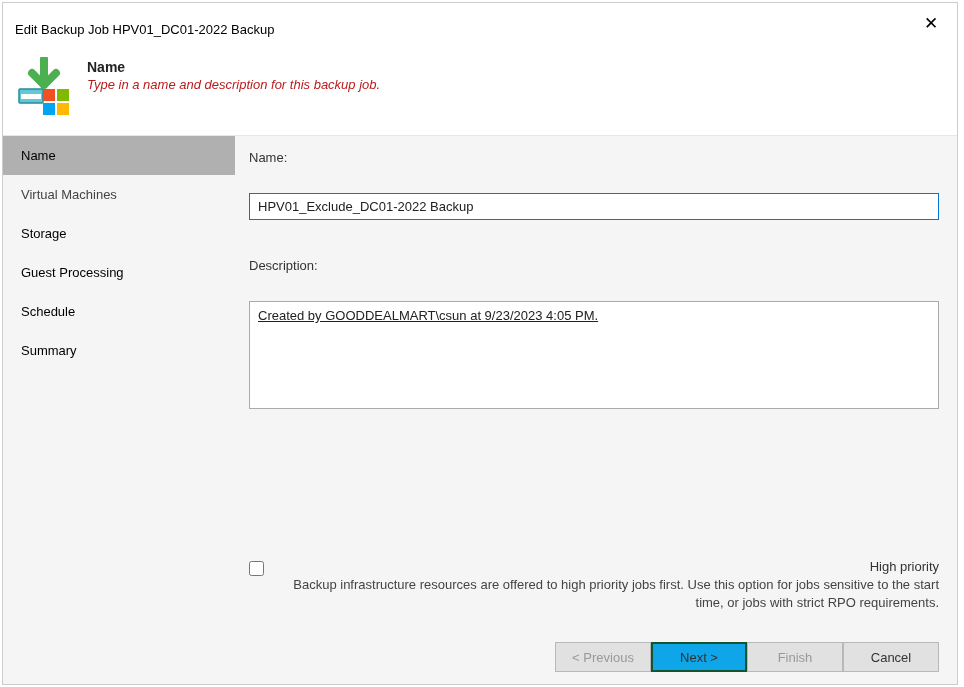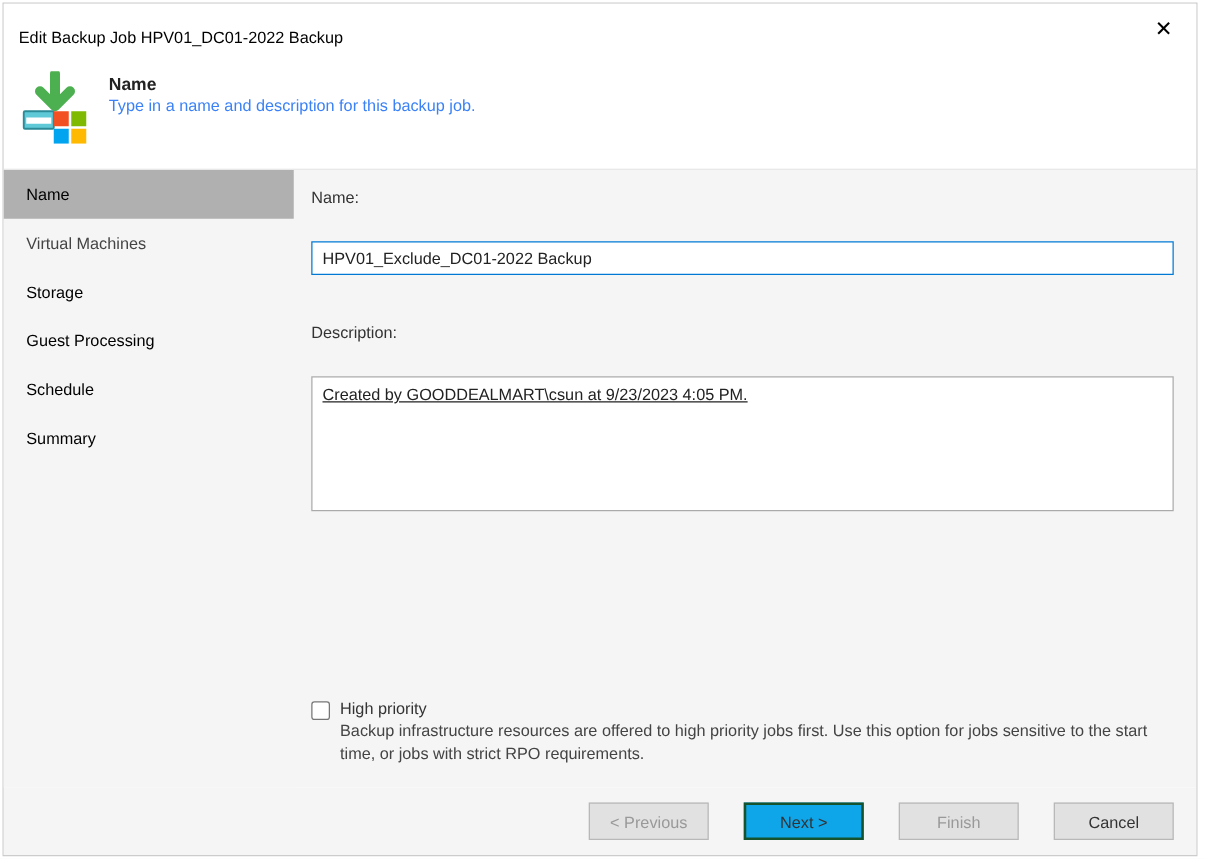--- a/index.html
+++ b/index.html
@@ -63,21 +63,22 @@
       padding-top: 2px;
     }
     .header-title {
       font-weight: 700;
       font-size: 14px;
       color: #222;
       margin-bottom: 2px;
     }
     .header-desc {
       font-size: 13px;
-      color: #3b82f6;
+      color: #b91c1c;
+      font-style: italic;
     }
     .body-section {
       display: flex;
       flex: 1;
       background: #f5f5f5;
       border-top: 1px solid #e8e8e8;
       min-height: 0;
     }
     .sidebar {
       width: 232px;
@@ -145,36 +146,37 @@
       margin-bottom: 4px;
     }
     .priority-checkbox {
       width: 15px;
       height: 15px;
       margin-top: 2px;
       cursor: pointer;
     }
     .priority-text {
       flex: 1;
+      text-align: right;
     }
     .priority-label {
       font-size: 13px;
       color: #333;
       display: block;
       margin-bottom: 2px;
     }
     .priority-hint {
       font-size: 13px;
       color: #444;
       line-height: 1.4;
     }
     .footer {
       display: flex;
       justify-content: flex-end;
-      gap: 28px;
+      gap: 0;
       padding: 12px 18px;
       background: #f5f5f5;
     }
     .btn {
       min-width: 96px;
       height: 30px;
       font-size: 13px;
       font-family: inherit;
       border: 1px solid #b8b8b8;
       background: #e1e1e1;

